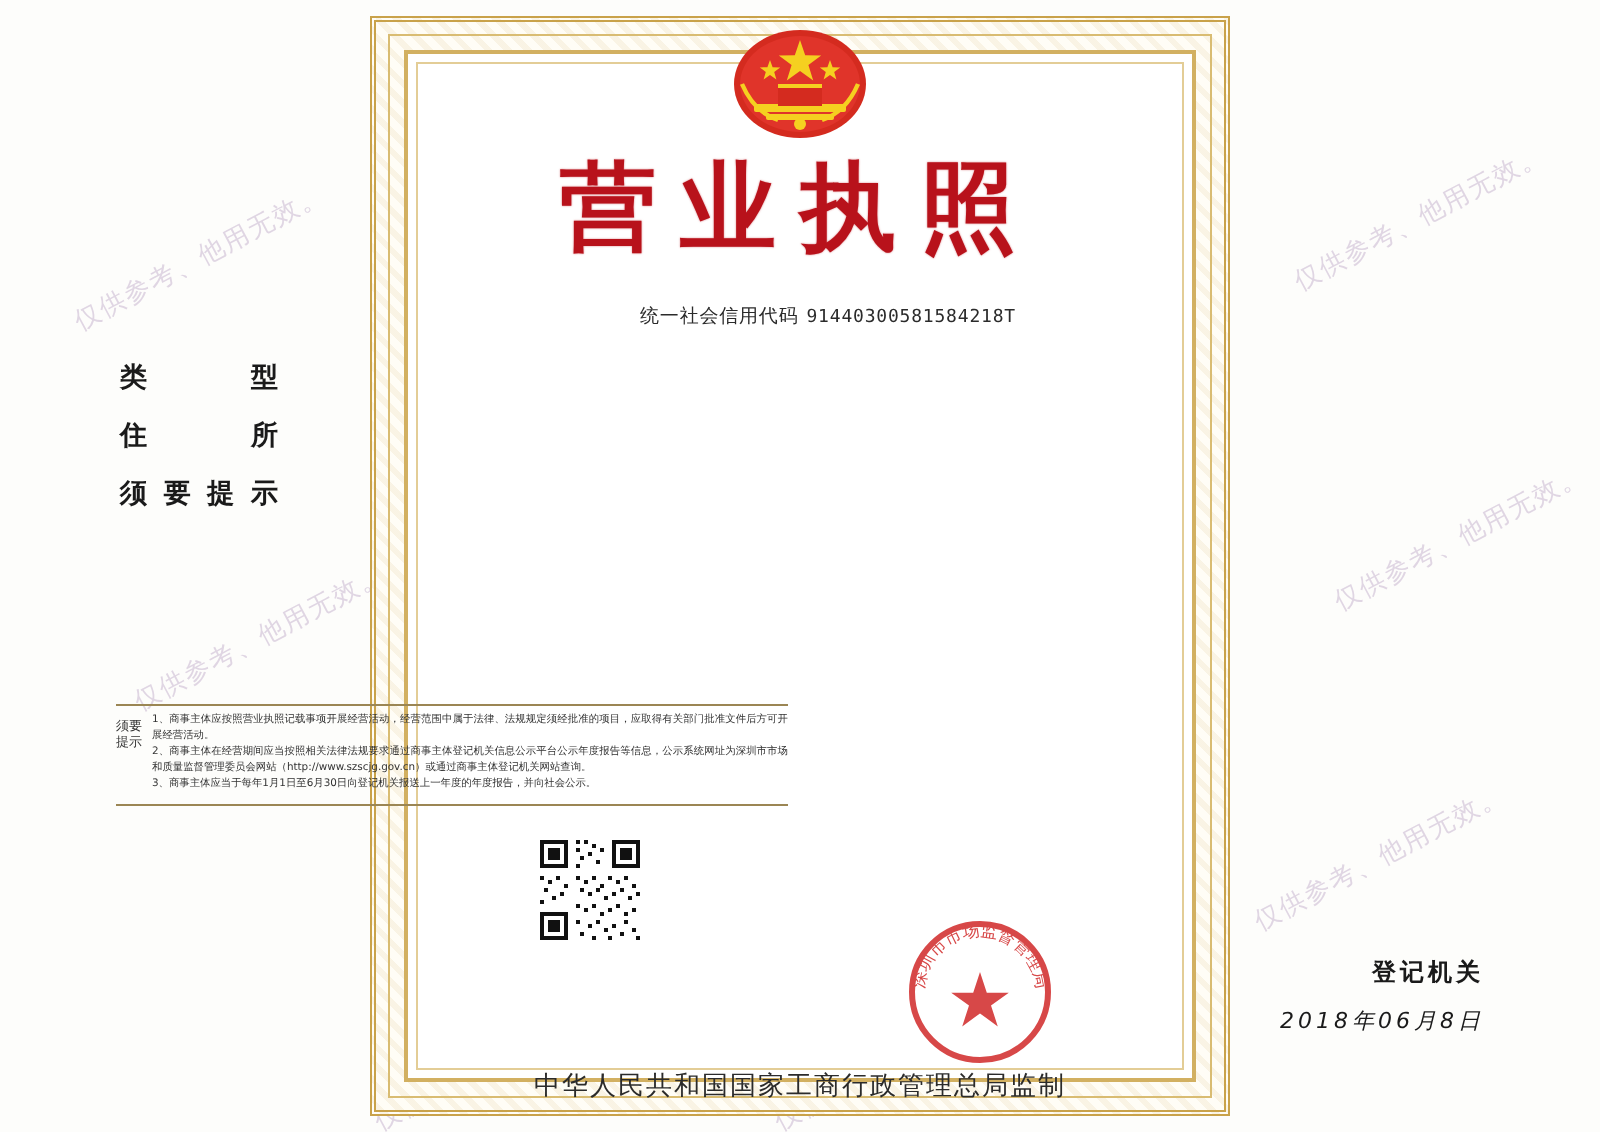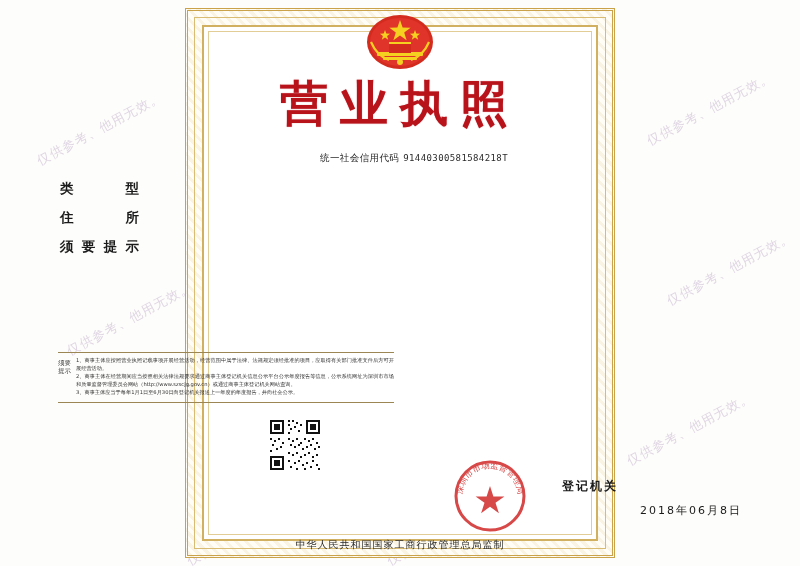--- a/index.html
+++ b/index.html
@@ -179,45 +179,46 @@
     top: 478px;
     text-align: left;
     width: 180px;
   }
   .registry-line {
     font-family: "DejaVu Serif", "Liberation Serif", serif;
     font-size: 12px;
     font-weight: bold;
     letter-spacing: 2px;
     color: #1a1a1a;
-    text-align: left;
+    text-align: right;
   }
   .registry-date {
     margin-top: 8px;
     font-size: 11px;
     color: #1a1a1a;
     letter-spacing: 2px;
     text-align: right;
+    font-style: italic;
   }
   
   .seal {
     position: absolute;
     left: 452px;
     top: 458px;
     width: 76px;
     height: 76px;
     opacity: 0.82;
   }
   .footer-note {
     position: absolute;
     left: 0;
     right: 0;
     bottom: 14px;
     text-align: center;
-    font-size: 10px;
+    font-size: 13px;
     color: #2b2b2b;
     letter-spacing: 1px;
   }
   
   .wm {
     position: absolute;
     color: rgba(176,150,190,0.38);
     font-size: 13px;
     font-family: "DejaVu Sans", "Liberation Sans", sans-serif;
     white-space: nowrap;

